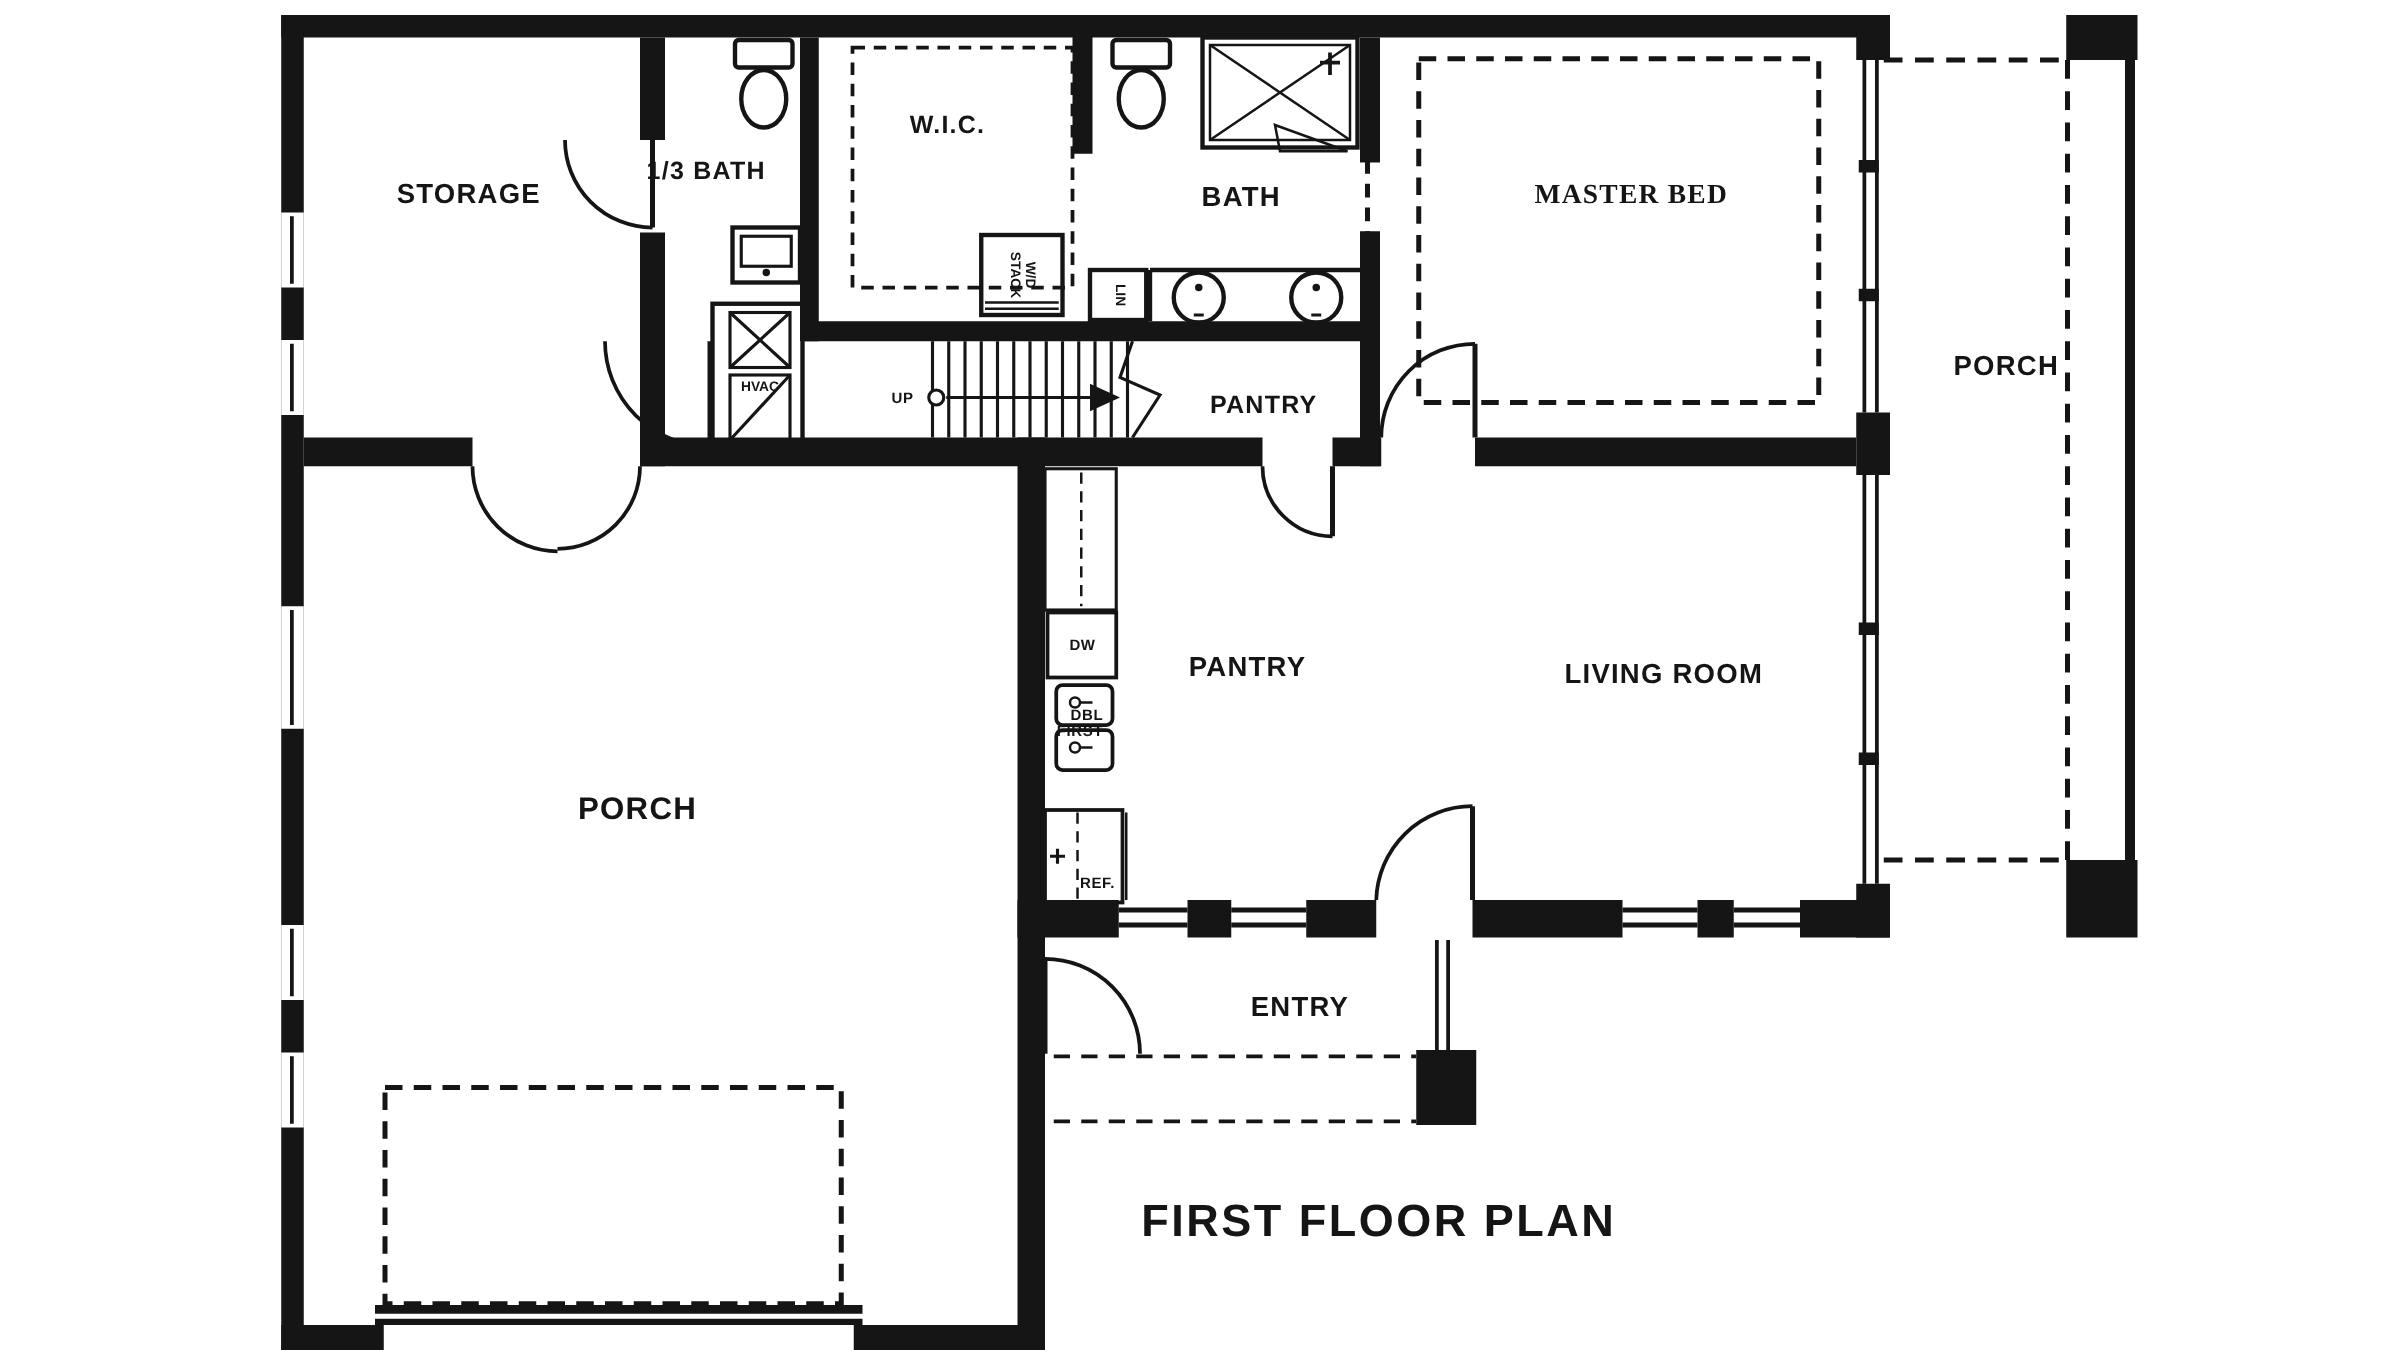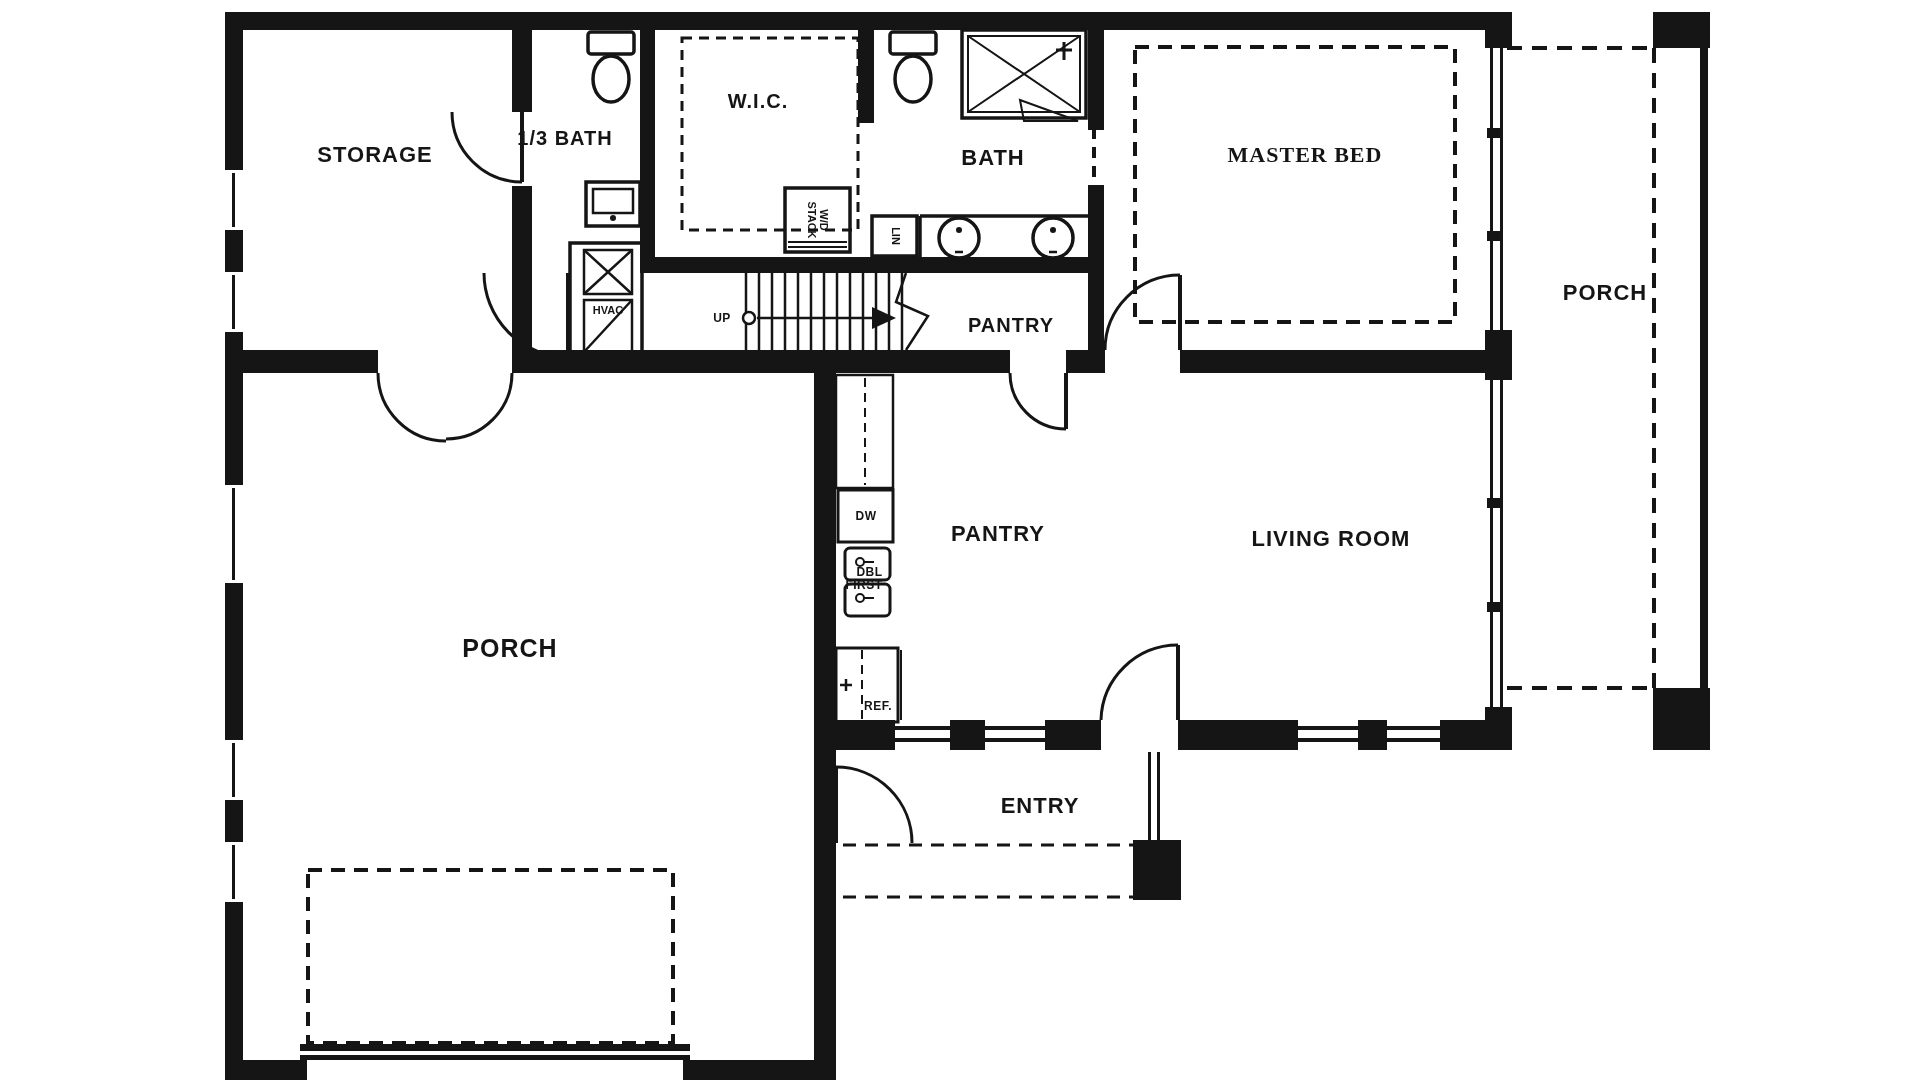--- a/index.html
+++ b/index.html
@@ -254,20 +254,21 @@
 <div class="lbl room" style="left:758px;top:101px;font-size:20px;">W.I.C.</div>
 <div class="lbl room" style="left:993px;top:158px;">BATH</div>
 <div class="lbl room" style="left:1305px;top:155px;font-family:Liberation Serif, serif;">MASTER BED</div>
 <div class="lbl room" style="left:1605px;top:293px;">PORCH</div>
 <div class="lbl room" style="left:1011px;top:325px;font-size:20px;">PANTRY</div>
 <div class="lbl room" style="left:998px;top:534px;">PANTRY</div>
 <div class="lbl room" style="left:1331px;top:539px;">LIVING ROOM</div>
 <div class="lbl room garage-size" style="left:510px;top:648px;">PORCH</div>
 <div class="lbl room" style="left:1040px;top:806px;">ENTRY</div>
 
+<div class="lbl title" style="left:1103px;top:977px;">FIRST FLOOR PLAN</div>
 
 <div class="lbl small" style="left:722px;top:318px;">UP</div>
 <div class="lbl small" style="left:866px;top:516px;text-align:right;">DW</div>
 <div class="lbl small stack" style="left:864px;top:579px;text-align:right;"><span>DBL</span><br><span>FIRST</span></div>
 <div class="lbl small" style="left:878px;top:684px;margin-top:22px;">REF.</div>
 <div class="lbl tiny" style="left:608px;top:310px;">HVAC</div>
 <div class="lbl tiny vert stack" style="left:818px;top:220px;"><span>W/D</span><br><span>STACK</span></div>
 <div class="lbl tiny vert" style="left:895px;top:236px;">LIN</div>
 
 </div>

